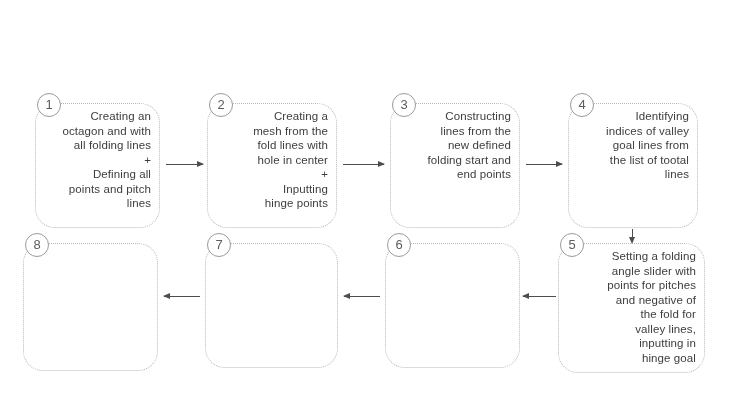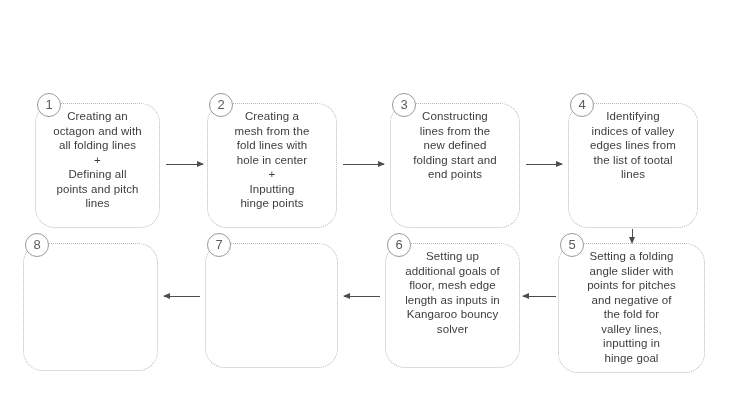--- a/index.html
+++ b/index.html
@@ -17,21 +17,21 @@
   }
   .fc-box {
     position: absolute;
     border: 1px dotted #b9b9b9;
     border-radius: 20px;
     background: #ffffff;
     box-sizing: border-box;
   }
   .fc-box .txt {
     padding: 5px 8px 0 8px;
-    text-align: center;
+    text-align: right;
     font-size: 11.5px;
     line-height: 14.5px;
     color: #3d3d3d;
     letter-spacing: 0.1px;
   }
   .fc-box .txt .b { font-weight: normal; }
   .num {
     position: absolute;
     left: 1px;
     top: -11px;
@@ -117,29 +117,28 @@
       <div class="fc-box pos-2">
       <span class="num">2</span>
       <div class="txt"><span>Creating a</span><br><span class="b">mesh from the</span><br><span class="b">fold lines</span><span> with</span><br><span>hole in center</span><br><span>+</span><br><span>Inputting</span><br><span>hinge points</span></div>
     </div>
       <div class="fc-box pos-3">
       <span class="num">3</span>
       <div class="txt"><span>Constructing</span><br><span>lines from the</span><br><span>new defined</span><br><span>folding start and</span><br><span>end points</span></div>
     </div>
       <div class="fc-box pos-4">
       <span class="num">4</span>
-      <div class="txt"><span class="b">Identifying</span><br><span class="b">indices of valley</span><br><span class="b">edges</span><span> lines from</span><br><span>the list of tootal</span><br><span>lines</span></div>
+      <div class="txt"><span class="b">Identifying</span><br><span class="b">indices of valley</span><br><span class="b">goal</span><span> lines from</span><br><span>the list of tootal</span><br><span>lines</span></div>
     </div>
       <div class="fc-box pos-5">
       <span class="num">5</span>
       <div class="txt"><span>Setting a </span><span class="b">folding</span><br><span class="b">angle slider</span><span> with</span><br><span>points for pitches</span><br><span>and negative of</span><br><span>the fold for</span><br><span>valley lines,</span><br><span>inputting in</span><br><span>hinge goal</span></div>
     </div>
       <div class="fc-box pos-6">
       <span class="num">6</span>
-      <div class="txt"><span>Setting up</span><br><span>additional goals of</span><br><span>floor, mesh edge</span><br><span>length as inputs in</span><br><span>Kangaroo bouncy</span><br><span>solver</span></div>
     </div>
       <div class="fc-box pos-7">
       <span class="num">7</span>
     </div>
       <div class="fc-box pos-8">
       <span class="num">8</span>
     </div>
     </div>
 
   <div class="arrow-h to-right ar1"></div>

